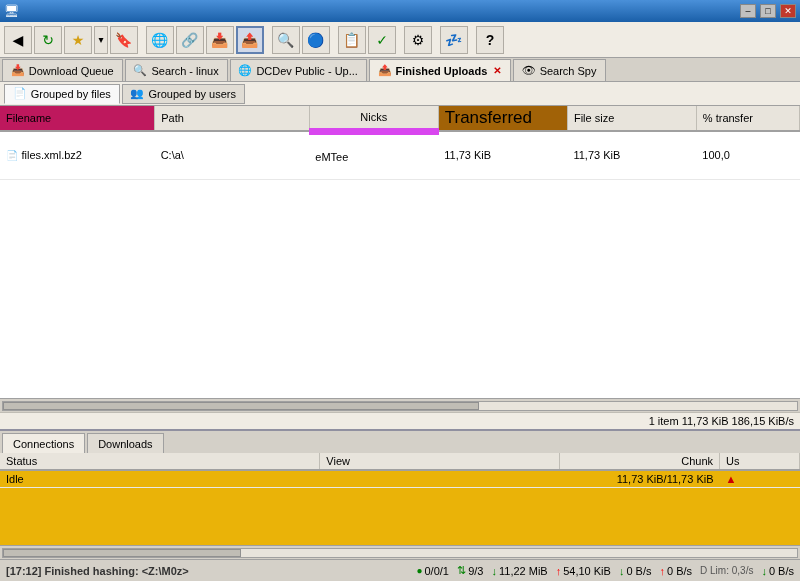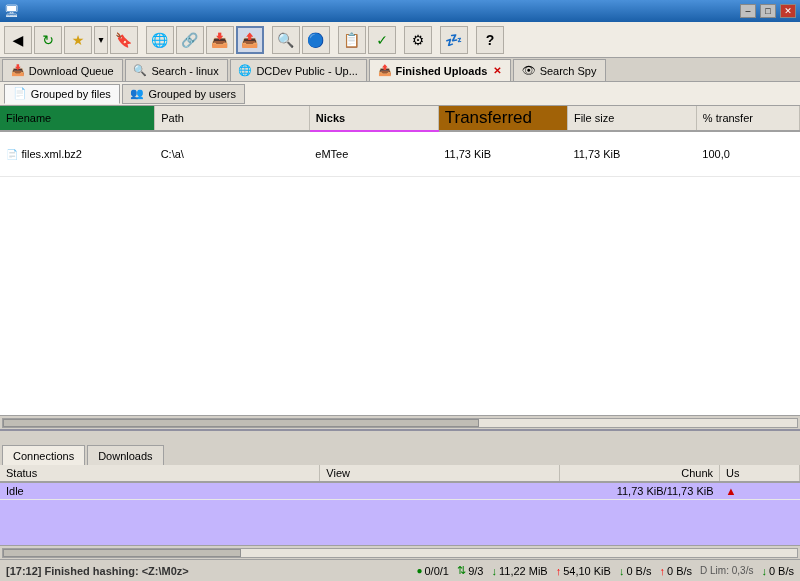--- a/index.html
+++ b/index.html
@@ -184,21 +184,21 @@
       flex-direction: column;
       height: 130px;
     }
 
     
     #bottom-tabs {
       background: #d4d0c8;
       display: flex;
       align-items: flex-end;
       padding: 0 2px;
-      height: 34px;
+      height: 22px;
     }
     .bottom-tab {
       padding: 2px 10px;
       font-size: 11px;
       cursor: pointer;
       border: 1px solid #a0a0a0;
       border-bottom: none;
       background: #e0dcd4;
       margin-right: 2px;
       height: 20px;
@@ -371,23 +371,23 @@
       <span>Grouped by users</span>
     </div>
   </div>
 
   <div id="content-area">
 
     <div id="scrollable-table-area" style="height: 220px; overflow: hidden;">
       <table id="file-table" style="width:100%; border-collapse:collapse;">
         <thead>
           <tr>
-            <th style="background:#15803d; border-right:1px solid #c0bdb5; border-bottom:2px solid #a0a0a0; padding:2px 6px; text-align:left; font-size:11px; font-weight:normal; min-width:120px;">Filename</th>
+            <th style="background:#be185d; border-right:1px solid #c0bdb5; border-bottom:2px solid #a0a0a0; padding:2px 6px; text-align:left; font-size:11px; font-weight:normal; min-width:120px;">Filename</th>
             <th style="background:#e8e4dc; border-right:1px solid #c0bdb5; border-bottom:2px solid #a0a0a0; padding:2px 6px; text-align:left; font-size:11px; font-weight:normal; min-width:120px;">Path</th>
-            <th style="background:#e8e4dc; border-right:1px solid #c0bdb5; border-bottom:2px solid #d946ef; padding:2px 6px; text-align:left; font-size:11px; font-weight:bold; min-width:100px;">Nicks</th>
+            <th style="background:#e8e4dc; border-right:1px solid #c0bdb5; border-bottom:7px solid #d946ef; padding:2px 6px; text-align:center; font-size:11px; font-weight:normal; min-width:100px;">Nicks</th>
             <th style="background:#a16207; border-right:1px solid #c0bdb5; border-bottom:2px solid #a0a0a0; padding:2px 6px; text-align:left; font-size:17px; font-weight:normal; min-width:100px;">Transferred</th>
             <th style="background:#e8e4dc; border-right:1px solid #c0bdb5; border-bottom:2px solid #a0a0a0; padding:2px 6px; text-align:left; font-size:11px; font-weight:normal; min-width:100px;">File size</th>
             <th style="background:#e8e4dc; border-bottom:2px solid #a0a0a0; padding:2px 6px; text-align:left; font-size:11px; font-weight:normal; min-width:80px;">% transfer</th>
           </tr>
         </thead>
         <tbody id="file-table-body">
           <tr>
             <td>
               <span style="font-size:10px; margin-right:3px;">📄</span>files.xml.bz2
             </td>
@@ -400,33 +400,36 @@
         </tbody>
       </table>
     </div>
 
     <div class="scrollbar-h">
       <div class="scrollbar-track">
         <div class="scrollbar-thumb"></div>
       </div>
     </div>
 
+    <div id="table-status">
+      <span>1 item   11,73 KiB   186,15 KiB/s</span>
+    </div>
 
     <div id="bottom-panel">
 
       <div id="bottom-tabs">
         <div class="bottom-tab active">
           <span>Connections</span>
         </div>
         <div class="bottom-tab">
           <span>Downloads</span>
         </div>
       </div>
 
-      <div id="connections-panel" style="flex:1; overflow:hidden; background:#c4b5fd;">
+      <div id="connections-panel" style="flex:1; overflow:hidden; background:#eab308;">
         <table id="conn-table" style="width:100%; border-collapse:collapse;">
           <thead>
             <tr>
               <th style="background:#e8e4dc; border-right:1px solid #c0bdb5; border-bottom:2px solid #a0a0a0; padding:2px 6px; text-align:left; font-size:11px; font-weight:normal; width:40%;">Status</th>
               <th style="background:#e8e4dc; border-right:1px solid #c0bdb5; border-bottom:2px solid #a0a0a0; padding:2px 6px; text-align:left; font-size:11px; font-weight:normal; width:30%;">View</th>
               <th style="background:#e8e4dc; border-right:1px solid #c0bdb5; border-bottom:2px solid #a0a0a0; padding:2px 6px; text-align:right; font-size:11px; font-weight:normal; width:20%;">Chunk</th>
               <th style="background:#e8e4dc; border-bottom:2px solid #a0a0a0; padding:2px 6px; text-align:left; font-size:11px; font-weight:normal; width:10%;">Us</th>
             </tr>
           </thead>
           <tbody>

